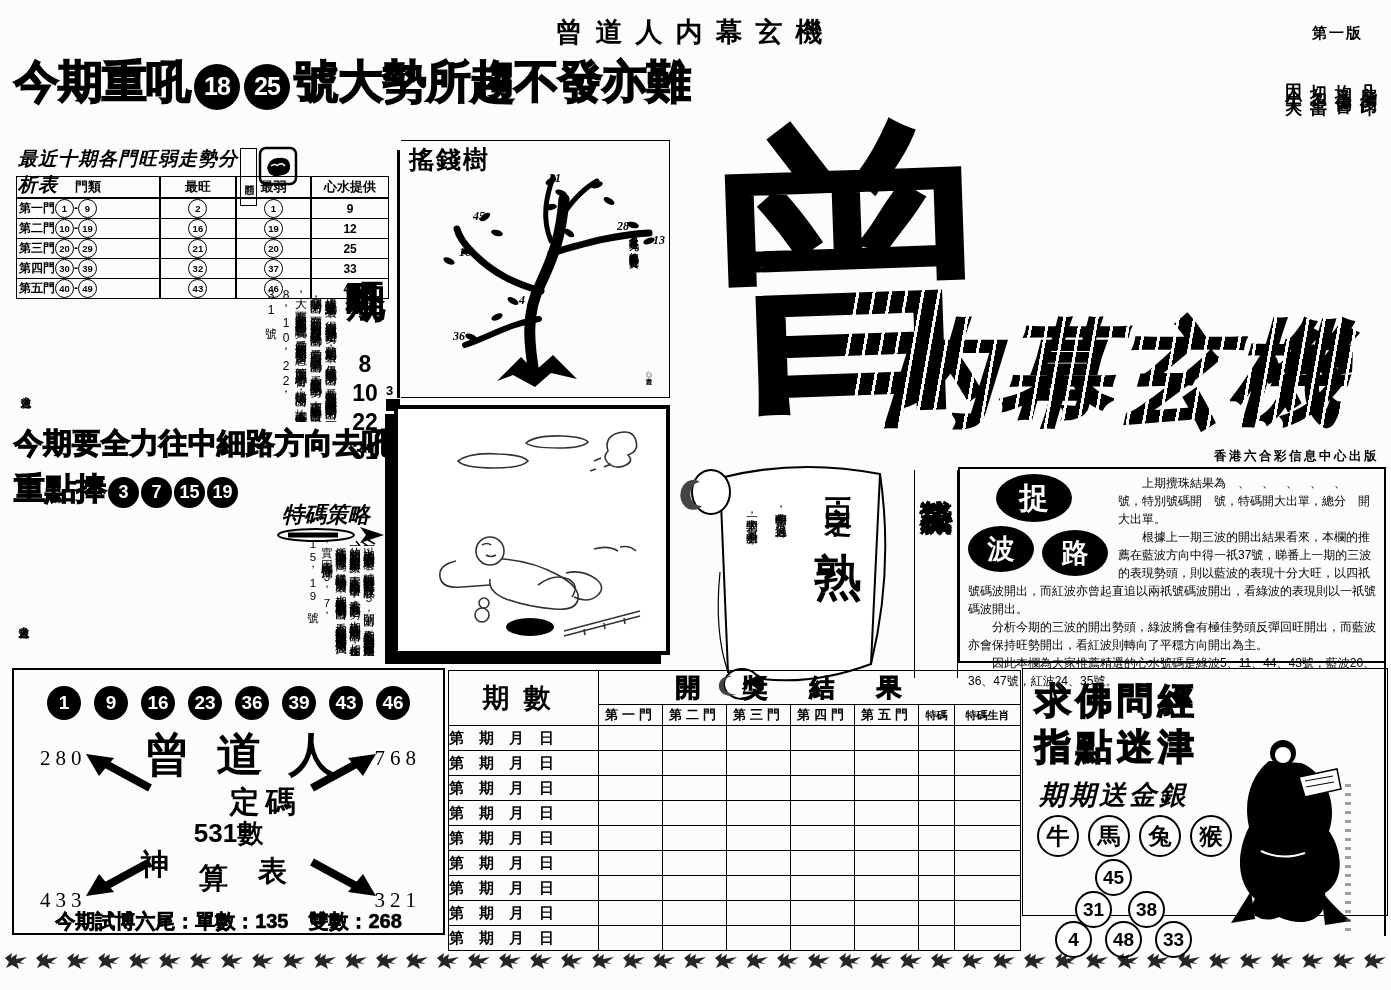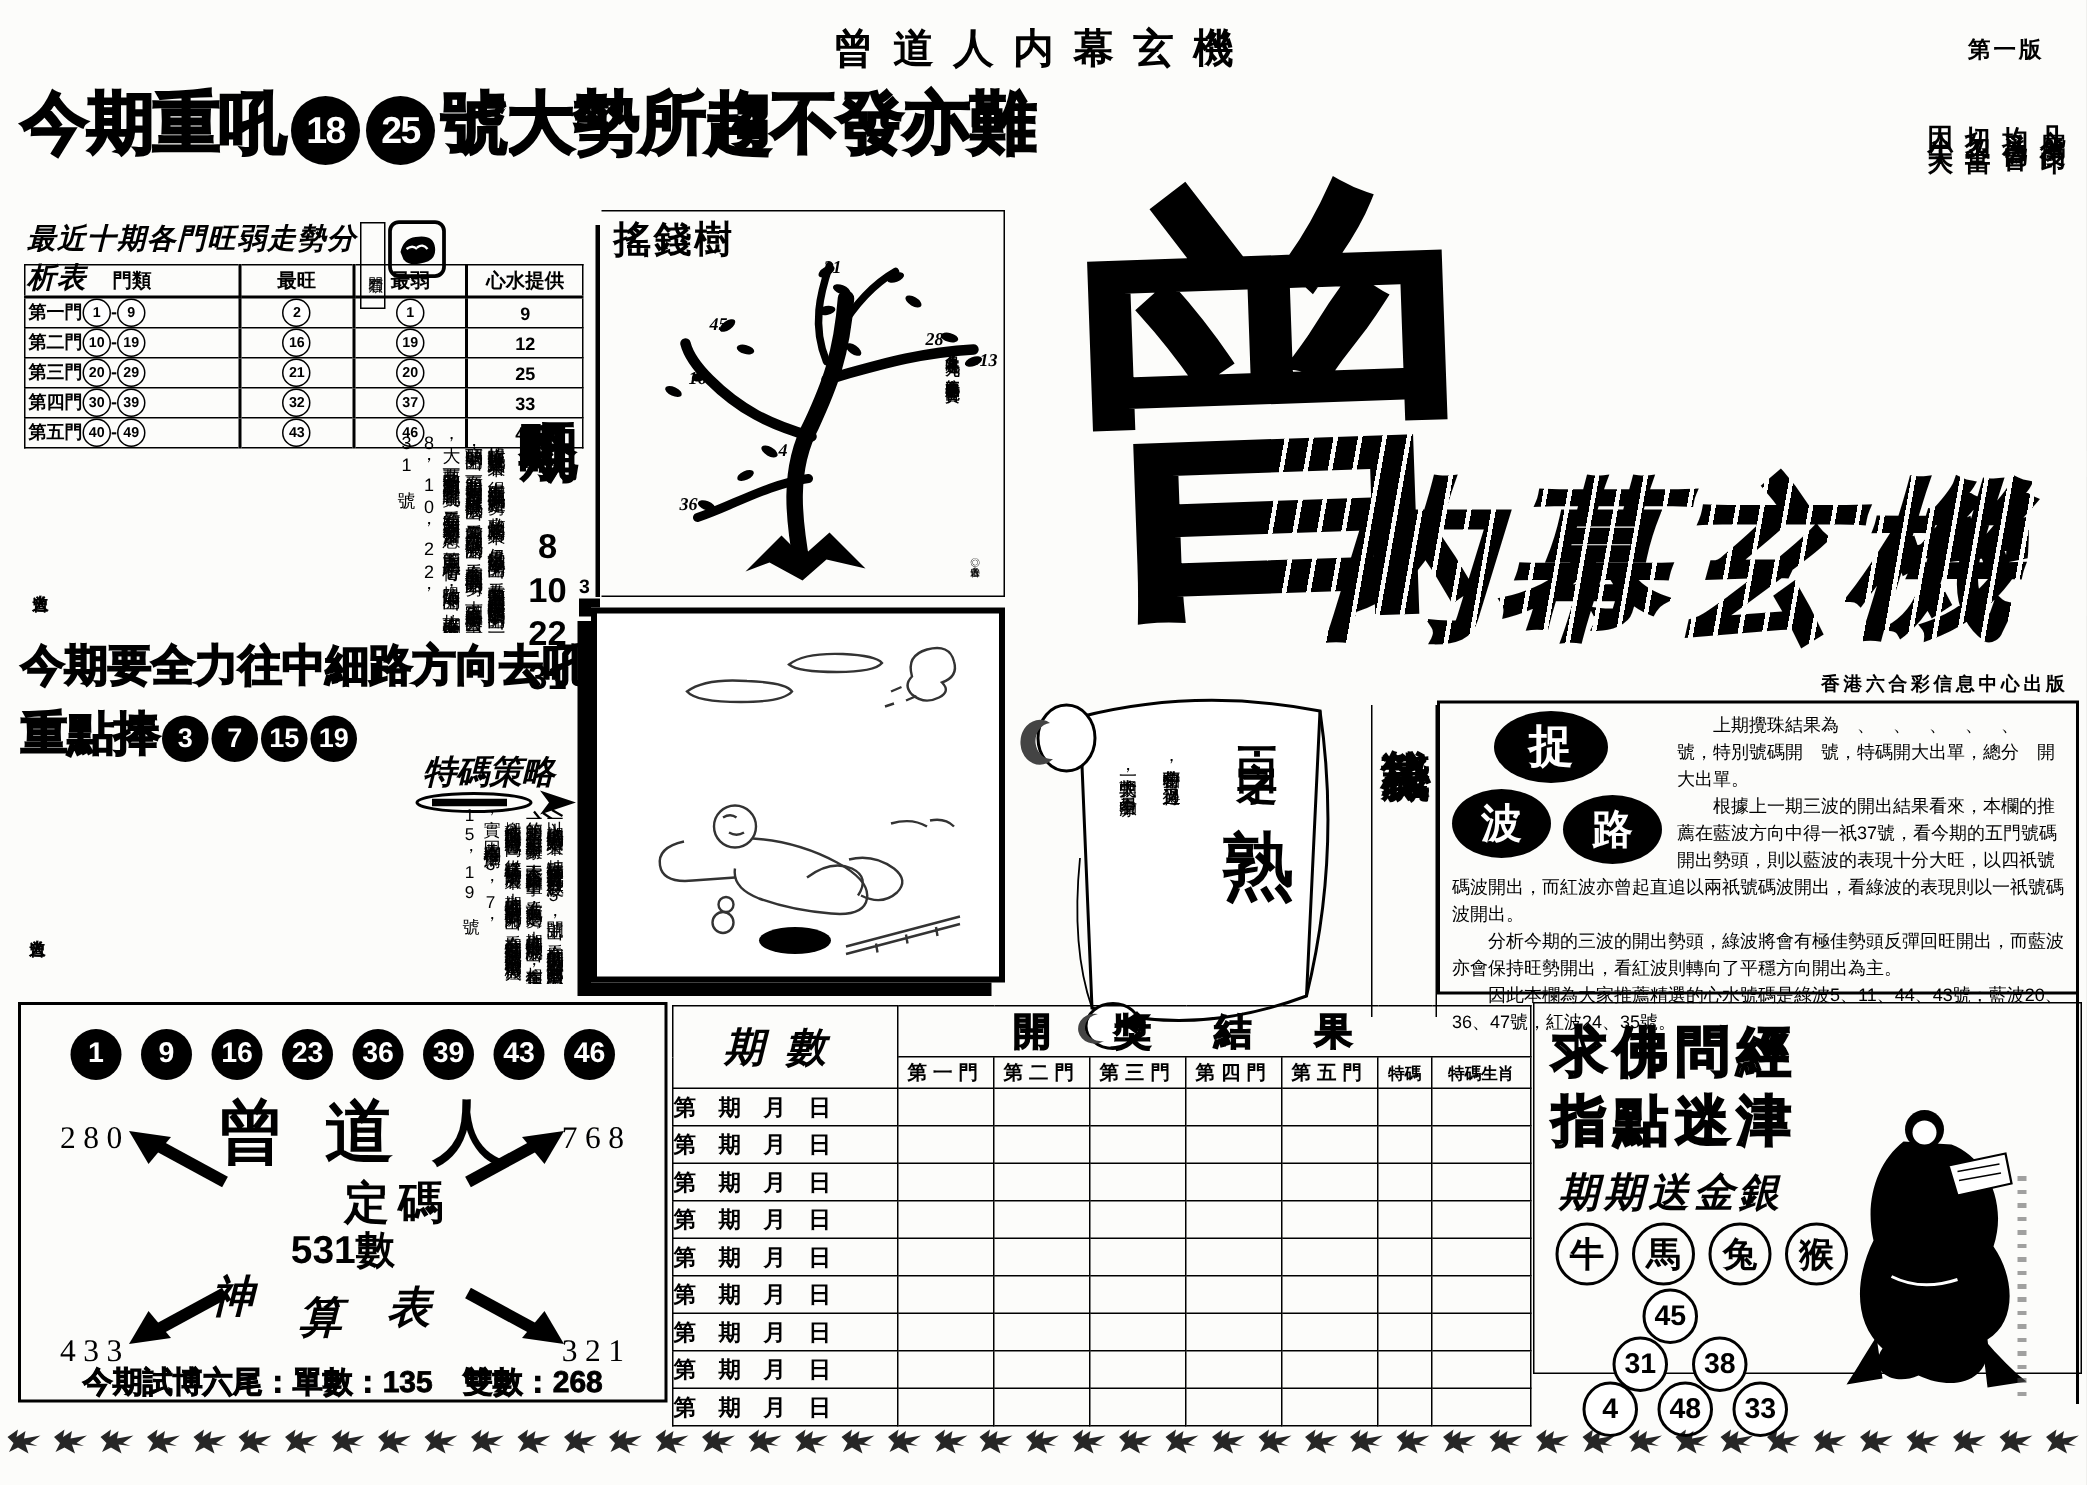--- a/index.html
+++ b/index.html
@@ -117,31 +117,31 @@
   .code-balls{position:absolute;left:0;top:16px;width:100%;display:flex;justify-content:center;gap:13px;}
   .code-ball{display:inline-flex;align-items:center;justify-content:center;width:34px;height:34px;
              border-radius:50%;background:#000;color:#fff;font-size:19px;font-weight:900;}
   .code-name{position:absolute;left:0;top:54px;width:100%;text-align:center;font-size:46px;
              font-weight:bold;font-family:"DejaVu Serif","Liberation Serif",serif;letter-spacing:26px;margin-left:24px;}
   .corner{position:absolute;font-size:21px;letter-spacing:5px;font-family:"Liberation Serif",serif;}
   .code-l1{position:absolute;left:0;top:112px;width:100%;text-align:center;font-size:30px;font-weight:900;
            letter-spacing:6px;margin-left:37px;}
   .code-l2{position:absolute;left:0;top:146px;width:100%;text-align:center;font-size:26px;font-weight:bold;}
   .code-l3{position:absolute;left:0;top:182px;width:100%;text-align:center;font-size:29px;font-weight:bold;
-           font-family:"DejaVu Serif","Liberation Serif",serif;letter-spacing:30px;font-style:italic;}
+           font-family:"DejaVu Serif","Liberation Serif",serif;letter-spacing:30px;}
   .code-l3 span:nth-child(1){position:relative;top:-7px;}
   .code-l3 span:nth-child(2){position:relative;top:7px;}
   .code-footer{position:absolute;left:0;top:238px;width:100%;text-align:center;font-size:20px;
                font-weight:900;-webkit-text-stroke:0.6px #000;}
 
   
   .resultswrap{left:448px;top:670px;width:572px;}
   table.results{border-collapse:collapse;width:572px;table-layout:fixed;}
   table.results th,table.results td{border:1.5px solid #000;padding:0;}
-  .res-period{width:150px;font-size:27px;font-weight:900;letter-spacing:14px;font-style:italic;}
+  .res-period{width:150px;font-size:27px;font-weight:900;letter-spacing:14px;}
   .res-title{font-size:25px;font-weight:900;letter-spacing:42px;height:26px;
              -webkit-text-stroke:1px #000;}
   .res-sub{font-size:13px;font-weight:bold;height:20px;letter-spacing:4px;}
   .res-sub.small{font-size:11px;letter-spacing:0;}
   .res-label{font-size:15px;font-weight:bold;text-align:left;padding-left:5px;letter-spacing:0;}
   table.results tbody td{height:24px;}
 
   
   .buddhabox{left:1022px;top:668px;width:366px;height:248px;border:1.5px solid #000;box-sizing:border-box;}
   .bud-t1{position:absolute;left:12px;top:8px;font-size:36px;font-weight:900;letter-spacing:5px;
@@ -362,21 +362,21 @@
 
   <div class="abs winsecret vtext">贏錢秘决</div>
 
   <div class="abs wavebox">
     <div class="wave-title">
       <div class="oval o1">捉</div>
       <div class="oval o2">波</div>
       <div class="oval o3">路</div>
     </div>
     <p>上期攪珠結果為　、　、　、　、　、　號，特別號碼開　號，特碼開大出單，總分　開大出單。</p>
-    <p>根據上一期三波的開出結果看來，本欄的推薦在藍波方向中得一祇37號，看今期的五門號碼開出勢頭，則以藍波的表現十分大旺，以四祇號碼波開出，而紅波亦曾起直追以兩祇號碼波開出，看綠波的表現則以一祇號碼波開出。</p>
+    <p>根據上一期三波的開出結果看來，本欄的推薦在藍波方向中得一祇37號，睇番上一期的三波的表現勢頭，則以藍波的表現十分大旺，以四祇號碼波開出，而紅波亦曾起直追以兩祇號碼波開出，看綠波的表現則以一祇號碼波開出。</p>
     <p>分析今期的三波的開出勢頭，綠波將會有極佳勢頭反彈回旺開出，而藍波亦會保持旺勢開出，看紅波則轉向了平穩方向開出為主。</p>
     <p>因此本欄為大家推薦精選的心水號碼是綠波5、11、44、43號；藍波20、36、47號，紅波24、35號。</p>
   </div>
 
   <div class="abs codebox">
     <div class="code-balls">
         <span class="code-ball">1</span>
         <span class="code-ball">9</span>
         <span class="code-ball">16</span>
         <span class="code-ball">23</span>

